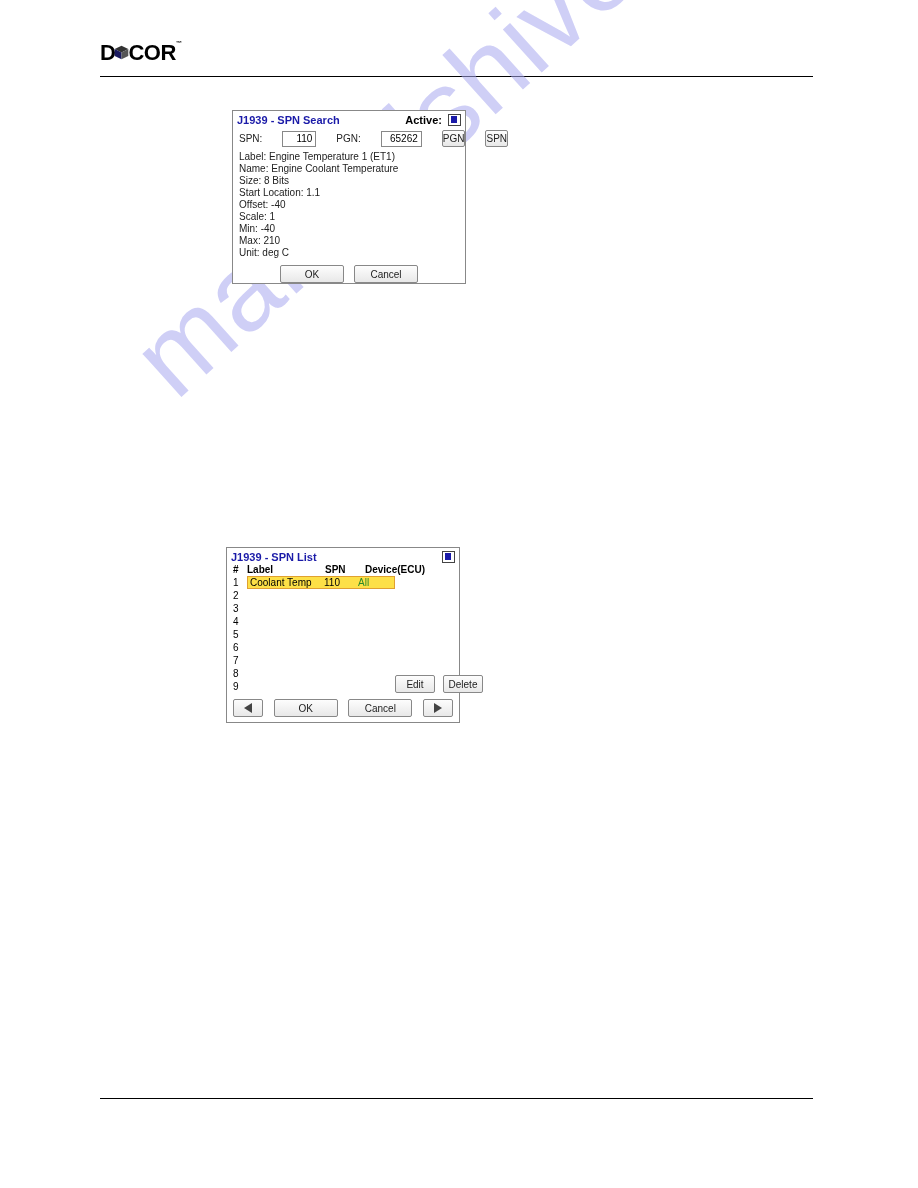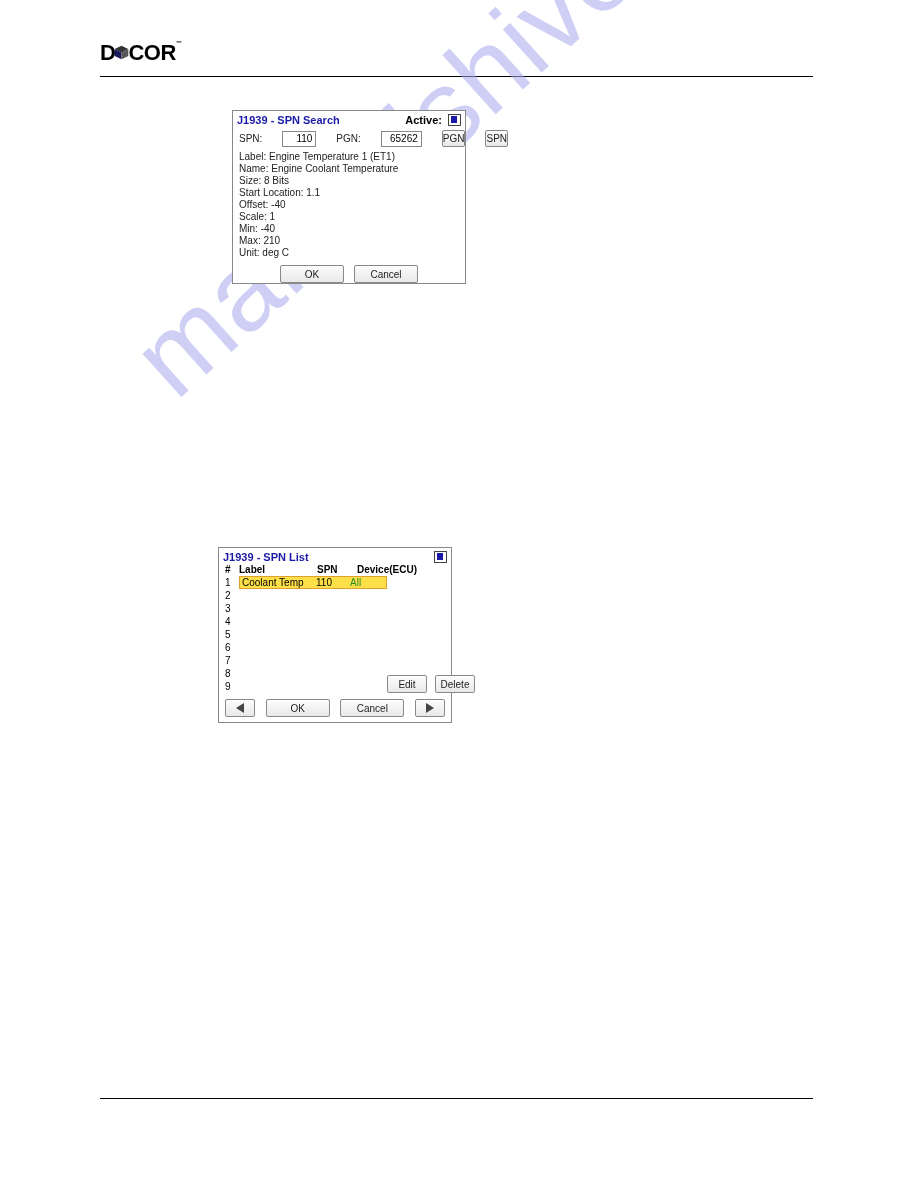--- a/index.html
+++ b/index.html
@@ -5,21 +5,21 @@
 html,body{margin:0;padding:0;background:#fff;font-family:Arial,Helvetica,sans-serif}
 .page{width:918px;height:1188px;position:relative;margin:0 auto;background:#fff;overflow:hidden}
 .header{position:absolute;top:46px;left:100px;right:105px;height:30px;border-bottom:1px solid #000}
 .logo{position:absolute;left:0;top:-6px;font-weight:900;font-size:22px;letter-spacing:-.5px;color:#000}
 .logo .tm{font-size:6px;vertical-align:top}
 .logo-cube{display:inline-block;vertical-align:middle;margin:0 -2px}
 .footer-line{position:absolute;bottom:88px;left:100px;right:105px;border-top:1px solid #000;height:1px}
 .watermark{position:absolute;top:310px;left:150px;font-size:110px;font-weight:300;color:#a8a8f0;opacity:.55;transform:rotate(-42deg);transform-origin:left center;white-space:nowrap;letter-spacing:1px;user-select:none;pointer-events:none}
 .dialog{position:absolute;border:1px solid #888;background:#fff;box-sizing:border-box}
 .dlg1{left:232px;top:110px;width:234px;height:174px}
-.dlg2{left:218px;top:547px;width:234px;height:176px}
+.dlg2{left:226px;top:547px;width:234px;height:176px}
 .titlebar{display:flex;align-items:center;padding:3px 4px 1px;font-size:11px}
 .title{color:#1a1aa8;font-weight:700}
 .spacer{flex:1}
 .active-label{font-weight:700;color:#000;margin-right:6px}
 .win-btn{width:13px;height:12px;background:#fff;border:1px solid #444;position:relative;box-sizing:border-box}
 .win-btn .inner{position:absolute;left:2px;top:1px;width:6px;height:7px;background:#1a1aa8}
 .toprow{display:flex;align-items:center;gap:20px;padding:3px 6px 2px;font-size:10px;color:#222}
 .txt-in{border:1px solid #888;background:#fff;height:16px;font-size:10px;text-align:right;padding:0 3px;box-sizing:border-box;color:#000}
 .spn-in{width:34px}
 .pgn-in{width:41px}

